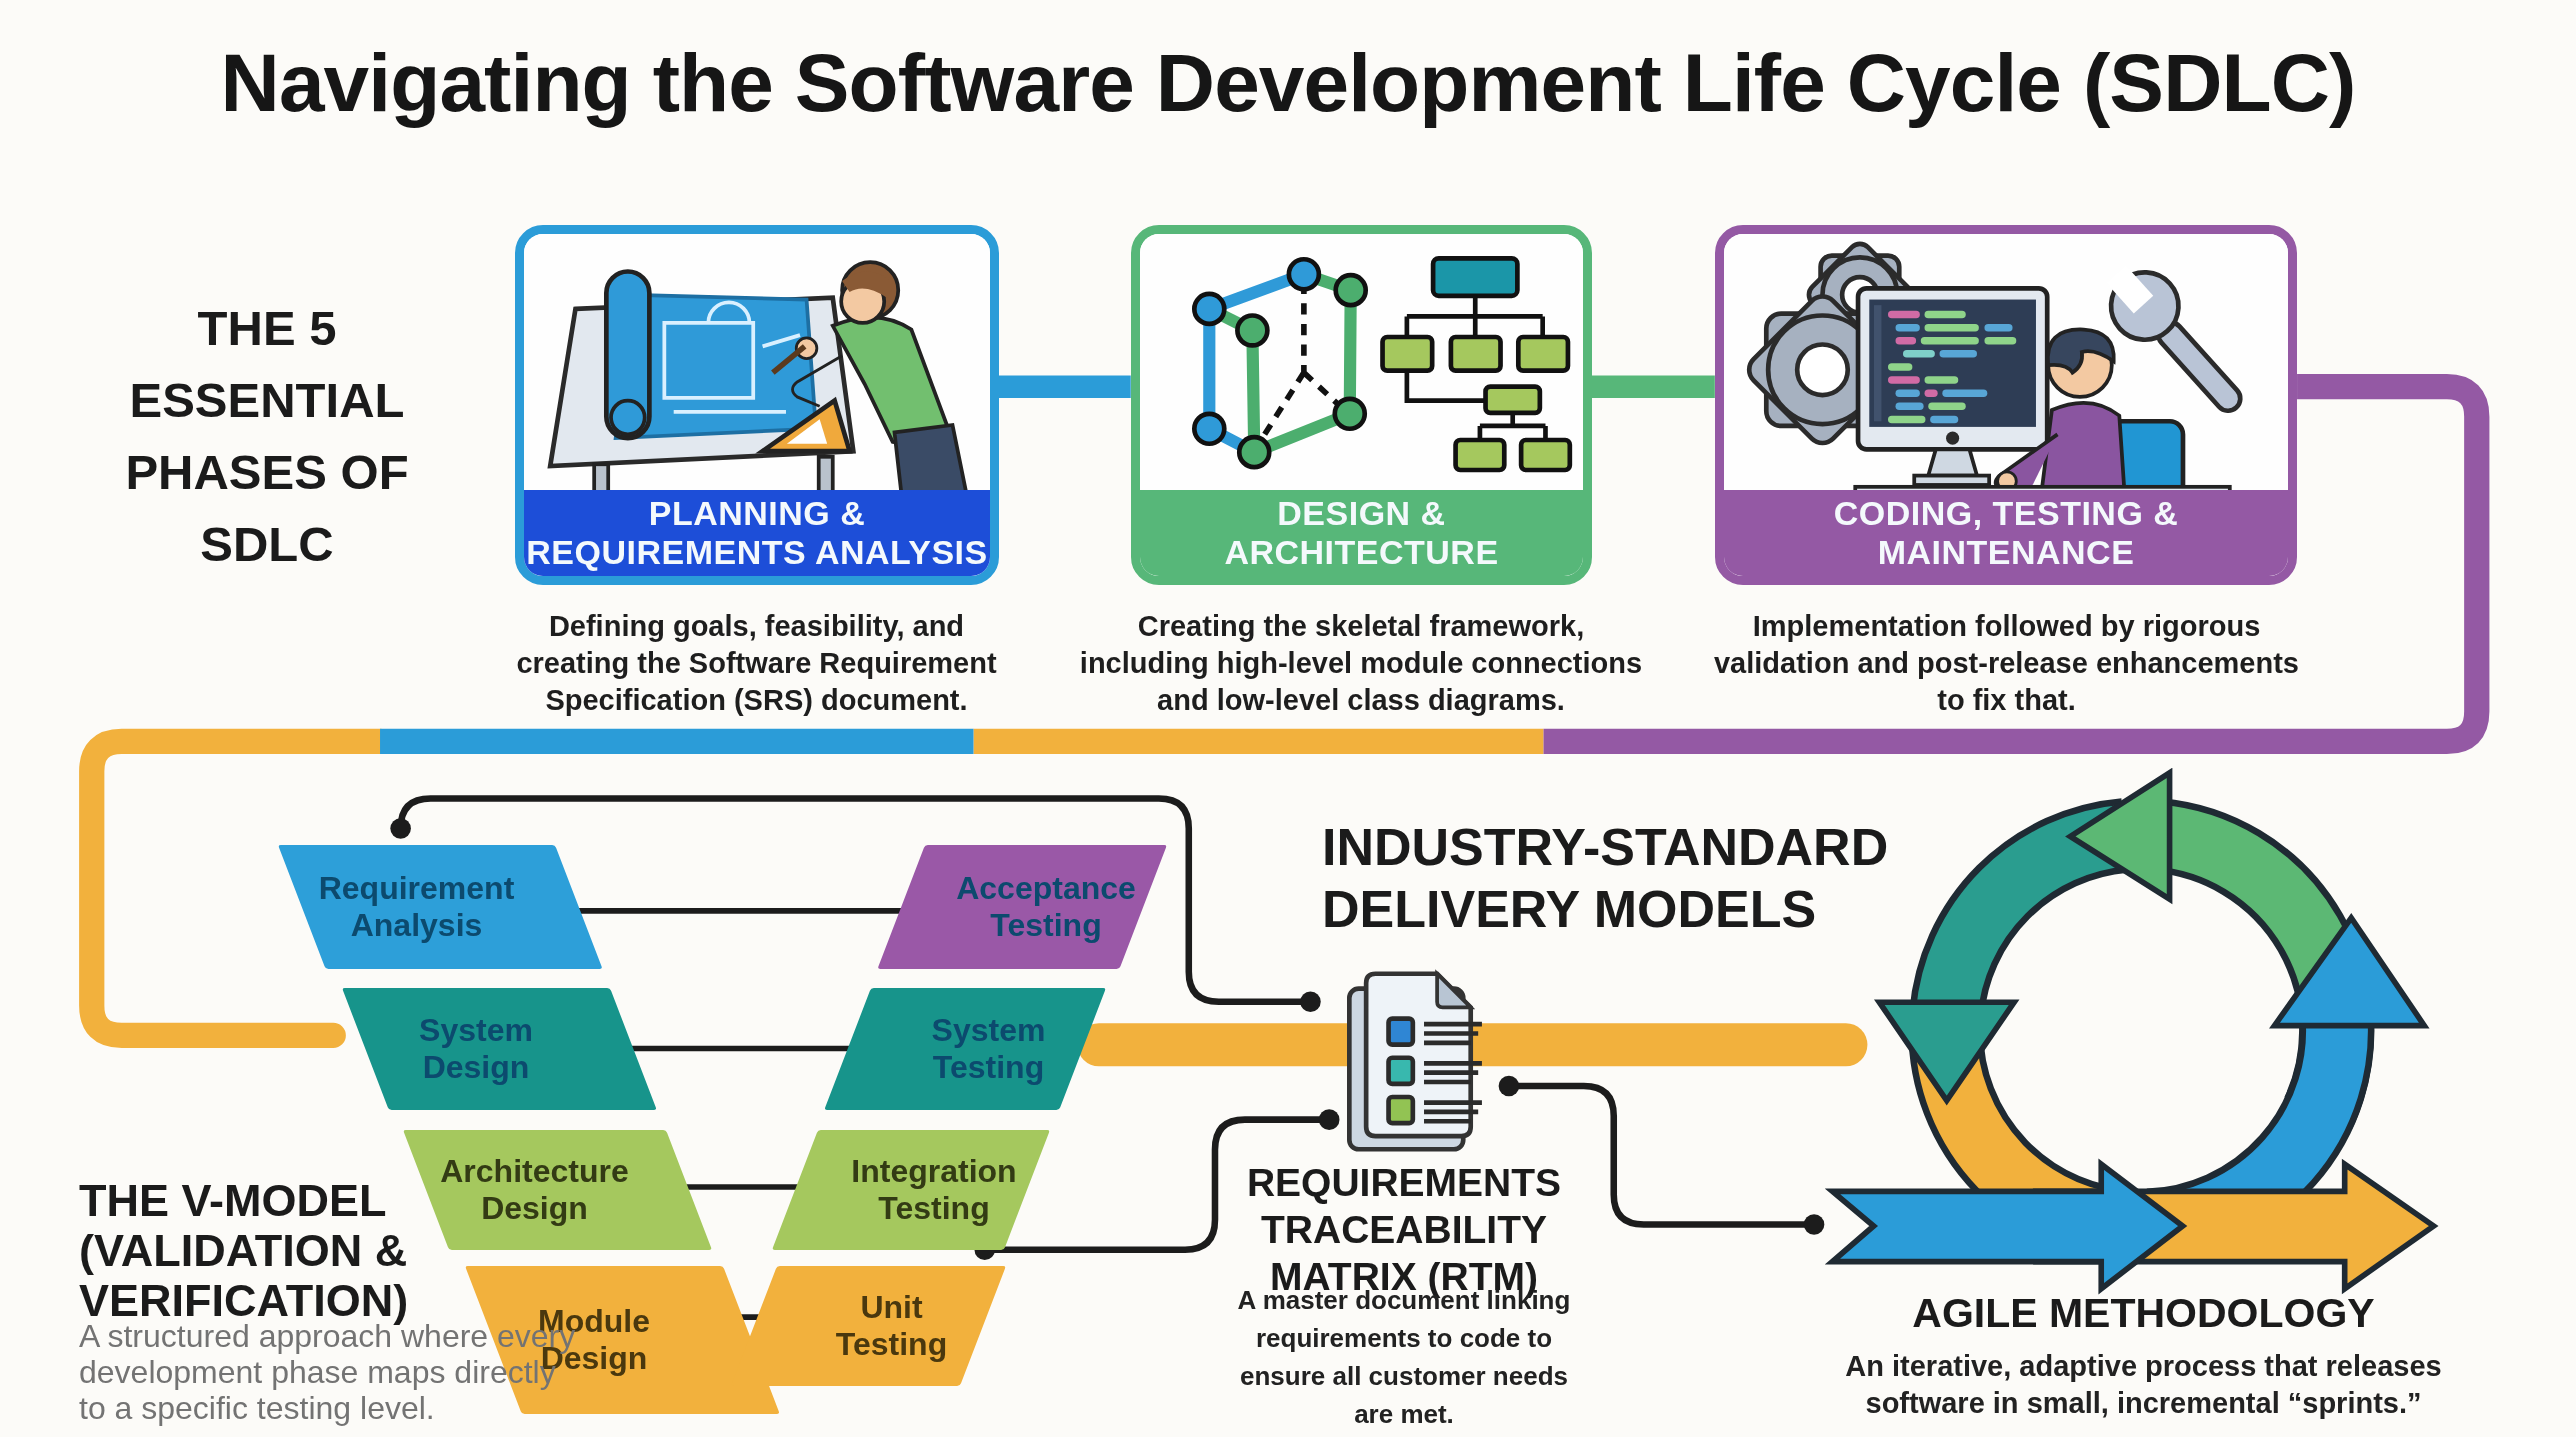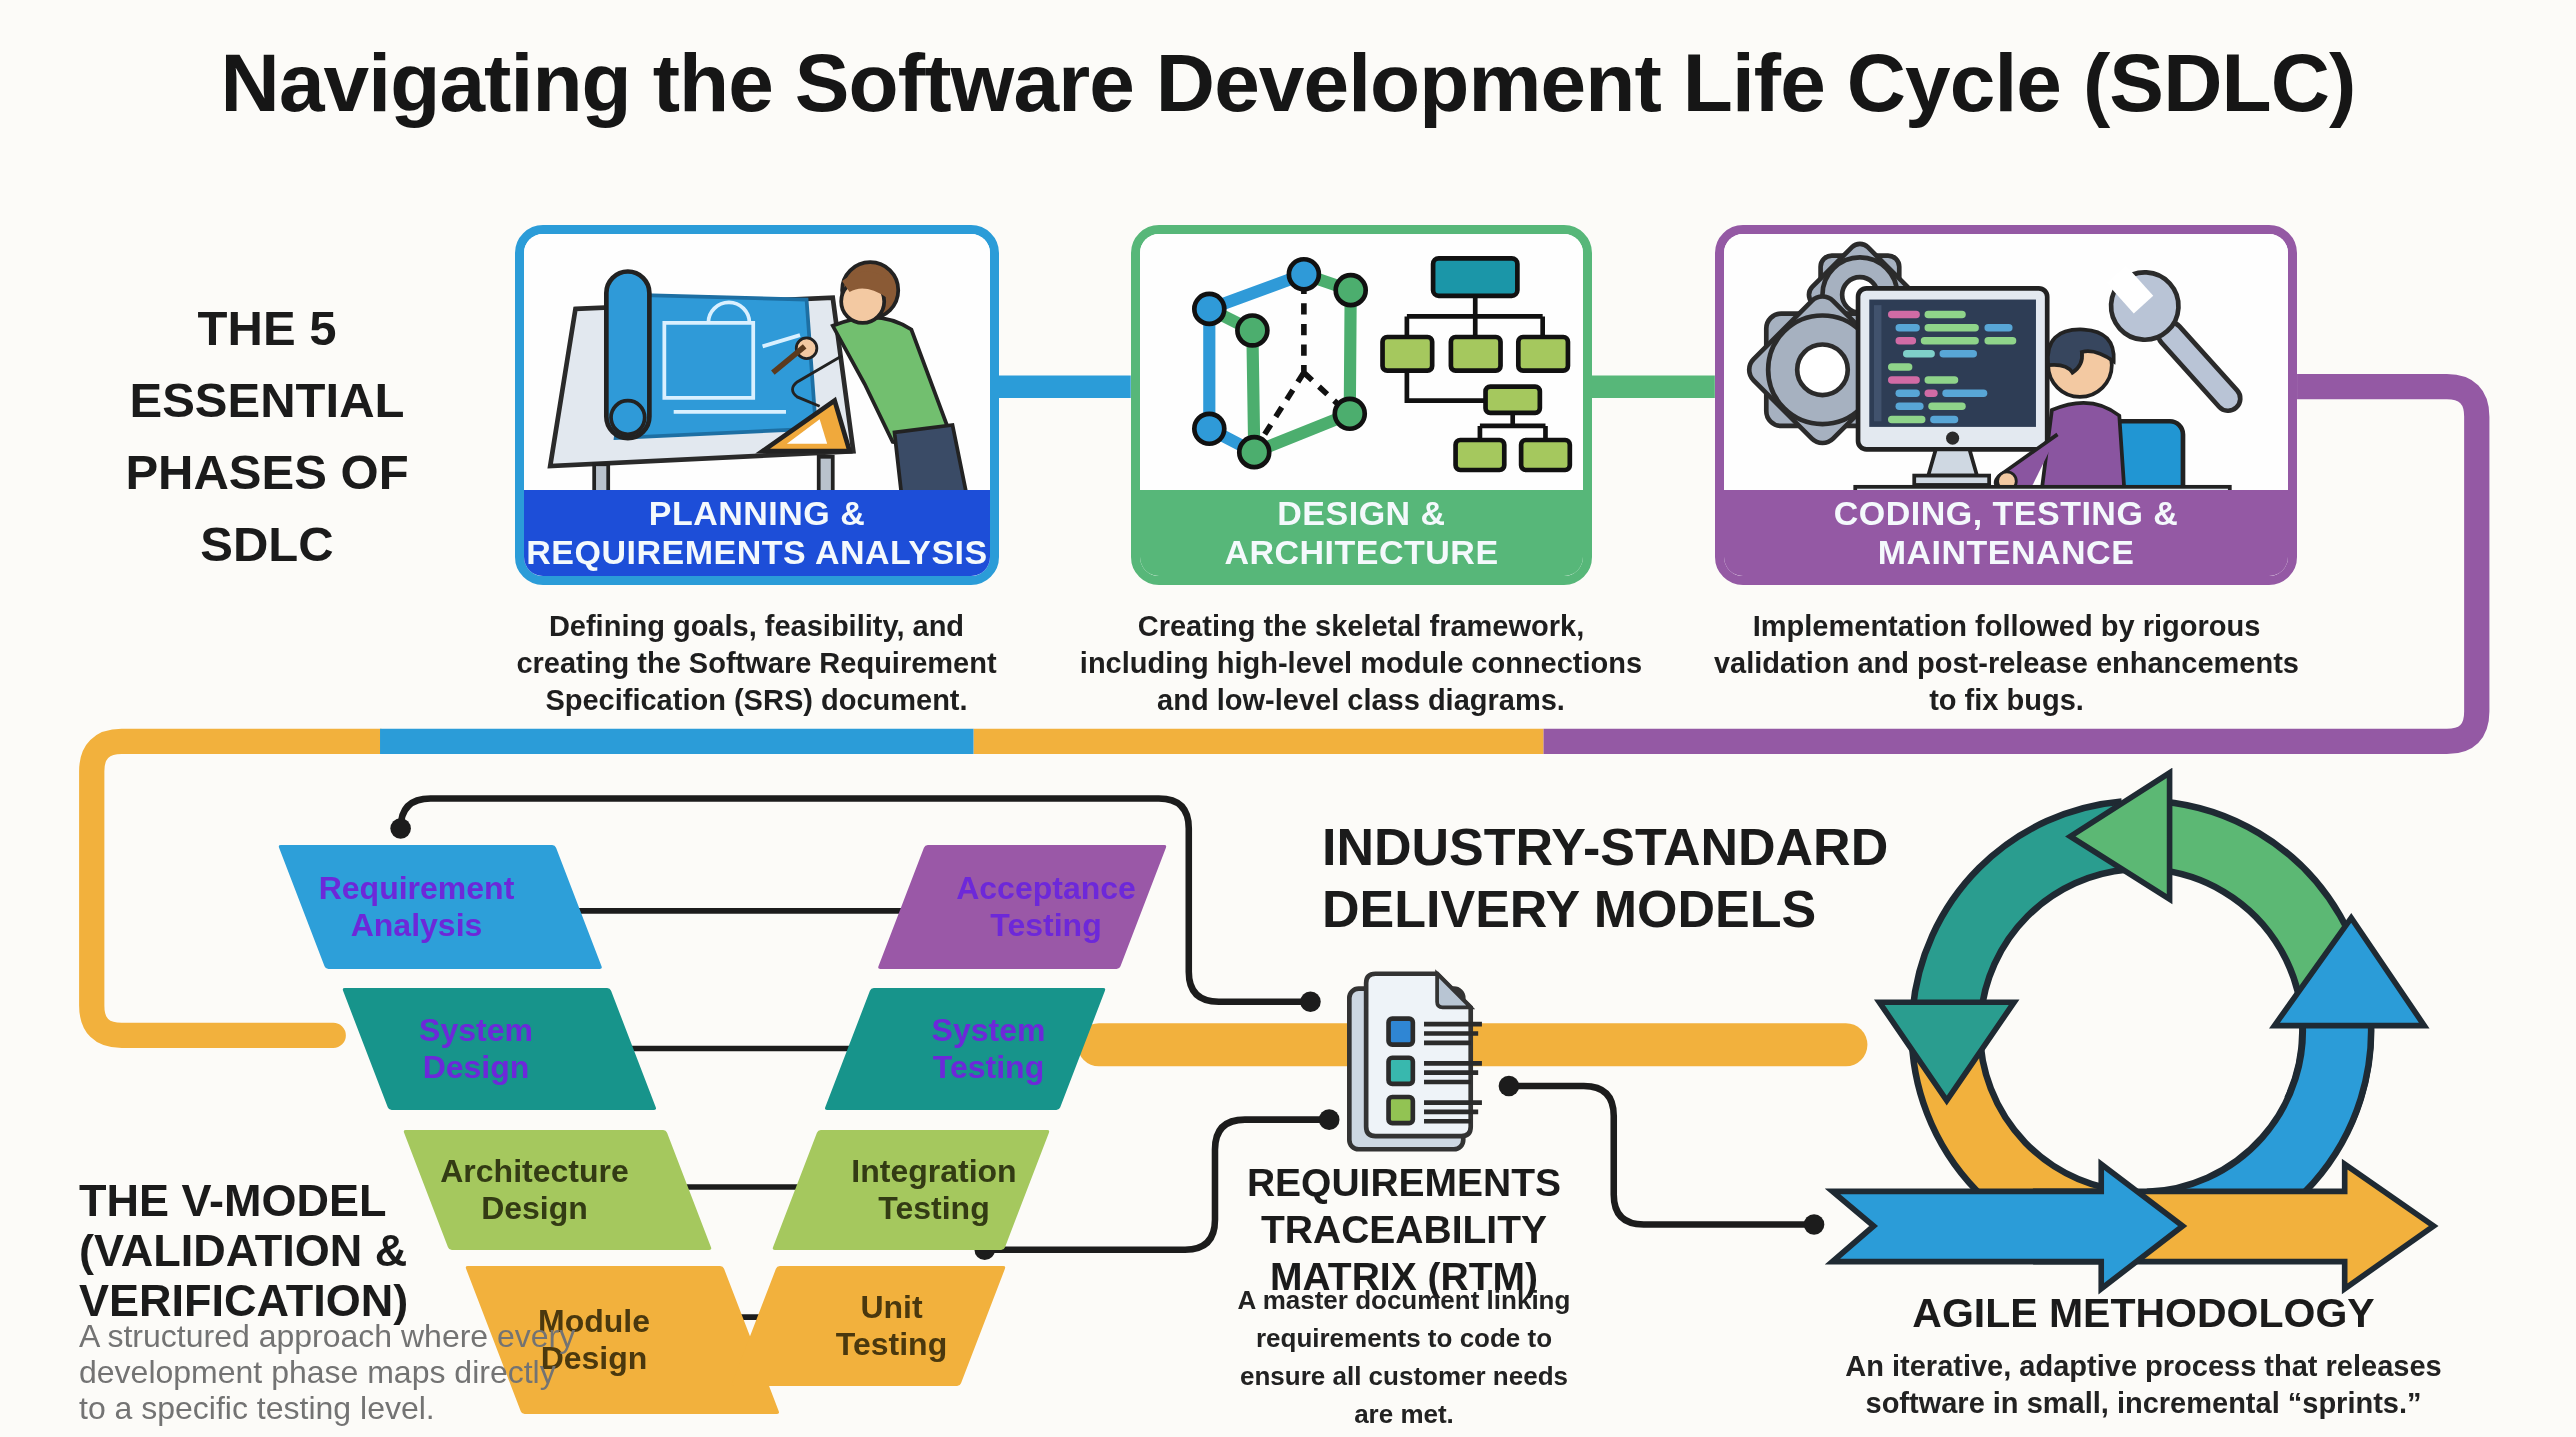--- a/index.html
+++ b/index.html
@@ -33,21 +33,21 @@
   .card-desc.d2{left:1052px;width:618px;}
   .card-desc.d3{left:1674px;width:665px;}
   
   .vbox{position:absolute;}
   .vbox .bg{position:absolute;inset:0;transform-origin:top left;border-radius:2.8px;}
   .vbox.l .bg{transform:skewX(21deg);}
   .vbox.r .bg{transform:skewX(-21deg);}
   .vbox .lab{position:absolute;inset:0;display:flex;align-items:center;justify-content:center;
              font-size:32px;line-height:37px;font-weight:800;text-align:center;white-space:pre-line;}
   .c-blue{background:#2D9FD9;} .c-teal{background:#17948B;} .c-lgreen{background:#A5C85E;} .c-yellow{background:#F2B13D;} .c-purple{background:#9A58A7;}
-  .t-light{color:#6d28d9;} .t-dark1{color:#333B14;} .t-dark2{color:#4A380E;}
+  .t-light{color:#0c4a6e;} .t-dark1{color:#333B14;} .t-dark2{color:#4A380E;}
   
   .brand{left:2348px;top:1398px;width:206px;display:flex;align-items:center;gap:7.5px;font-size:28px;font-weight:700;color:#111;}
   svg{display:block;}
 </style>
 </head>
 <body>
 
 <div class="canvas">
 
   <svg class="abs" style="left:0;top:0;z-index:1;" width="2576" height="1438" viewBox="0 0 2752 1536">
@@ -209,21 +209,21 @@
           <circle cx="302" cy="264" r="10" fill="#f3c9a2" stroke="#222" stroke-width="3"></circle>
           <rect x="140" y="270" width="400" height="12" fill="#e3e9f0" stroke="#222" stroke-width="4"></rect>
         </g>
       </svg>
     </div>
     <div class="caption pre">CODING, TESTING &amp;
 MAINTENANCE</div>
   </div>
   <div class="abs card-desc d3 pre" style="z-index:2;">Implementation followed by rigorous
 validation and post-release enhancements
-to fix bugs.</div>
+to fix that.</div>
 
   <div class="vbox l abs" style="left:278px;top:845px;width:277px;height:124px;z-index:2;">
     <div class="bg c-blue"></div>
       <div class="lab t-light">Requirement
 Analysis</div>
     </div>
   <div class="vbox l abs" style="left:342px;top:988px;width:268px;height:122px;z-index:2;">
     <div class="bg c-teal"></div>
       <div class="lab t-light">System
 Design</div>

